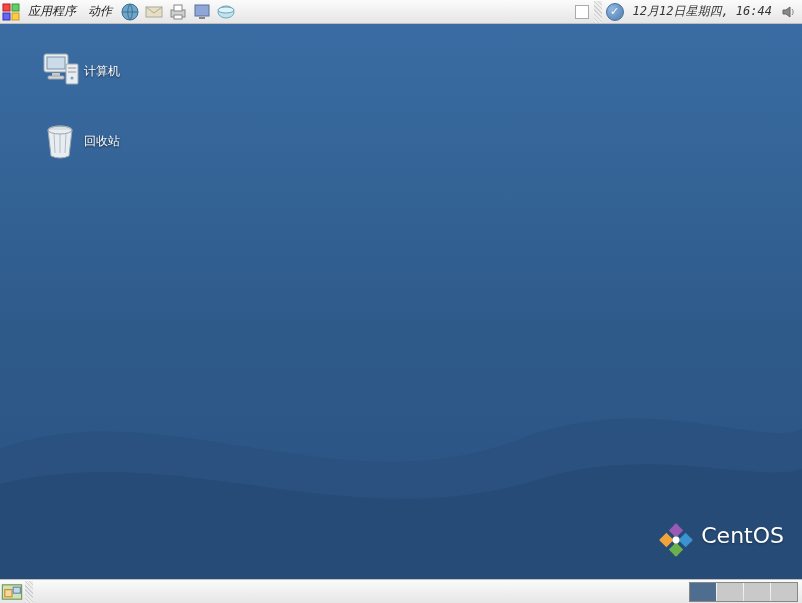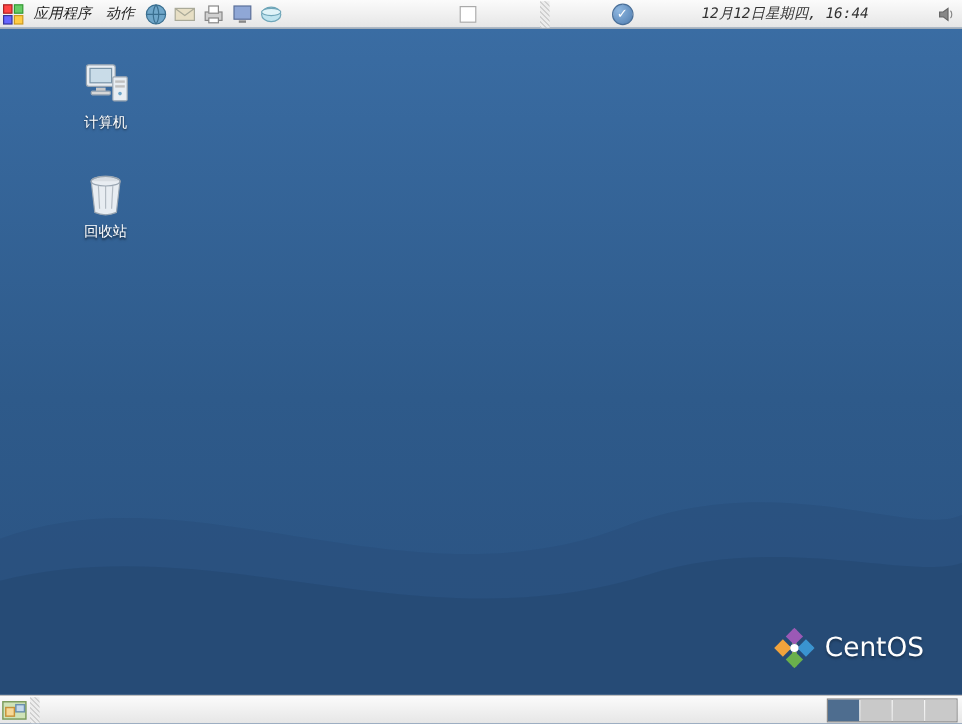--- a/index.html
+++ b/index.html
@@ -13,21 +13,21 @@
 }
 
 
 .top-panel {
   position: absolute; top: 0; left: 0; right: 0; height: 24px;
   background: linear-gradient(to bottom, #fbfbfb 0%, #e6e6e6 100%);
   border-bottom: 1px solid #bfbfbf;
   display: flex; align-items: center; font-style: italic;
 }
 .panel-left { display: flex; align-items: center; height: 100%; }
-.panel-right { margin-left: auto; display: flex; align-items: center; height: 100%; padding-right: 2px; gap: 48px; }
+.panel-right { margin-left: auto; display: flex; align-items: center; height: 100%; padding-right: 2px; }
 .menu-item {
   padding: 0 6px; height: 100%;
   display: flex; align-items: center;
   color: #222; cursor: default;
 }
 .panel-launcher {
   width: 24px; height: 24px;
   display: flex; align-items: center; justify-content: center;
 }
 .panel-launcher svg { width: 20px; height: 20px; }
@@ -58,36 +58,36 @@
 
 .desktop {
   position: absolute; top: 24px; left: 0; right: 0; bottom: 24px;
 }
 .wave {
   position: absolute; left: 0; right: 0; bottom: 0; height: 250px;
   overflow: hidden;
 }
 .wave svg { width: 100%; height: 100%; display: block; }
 .centos-brand {
-  position: absolute; right: 32px; bottom: 22px;
-  display: flex; align-items: center; gap: 8px;
+  position: absolute; right: 18px; bottom: 22px;
+  display: flex; gap: 8px;
 }
 .centos-brand span {
   color: #fff; font-size: 22px; font-weight: 500;
   text-shadow: 0 1px 2px rgba(0,0,0,.35);
 }
 .centos-logo { width: 34px; height: 34px; }
 
 .desktop-icons {
   position: absolute; top: 28px; left: 40px;
   display: flex; flex-direction: column; gap: 32px;
 }
 .dicon {
   width: 96px;
-  display: flex; flex-direction: column; align-items: center; gap: 4px;
+  display: flex; flex-direction: row; align-items: center; gap: 4px;
   cursor: default;
 }
 .dicon-img { width: 40px; height: 38px; }
 .dicon-label {
   color: #fff; font-size: 12px;
   text-align: center;
   text-shadow: 0 1px 2px rgba(0,0,0,.7);
 }
 
 

